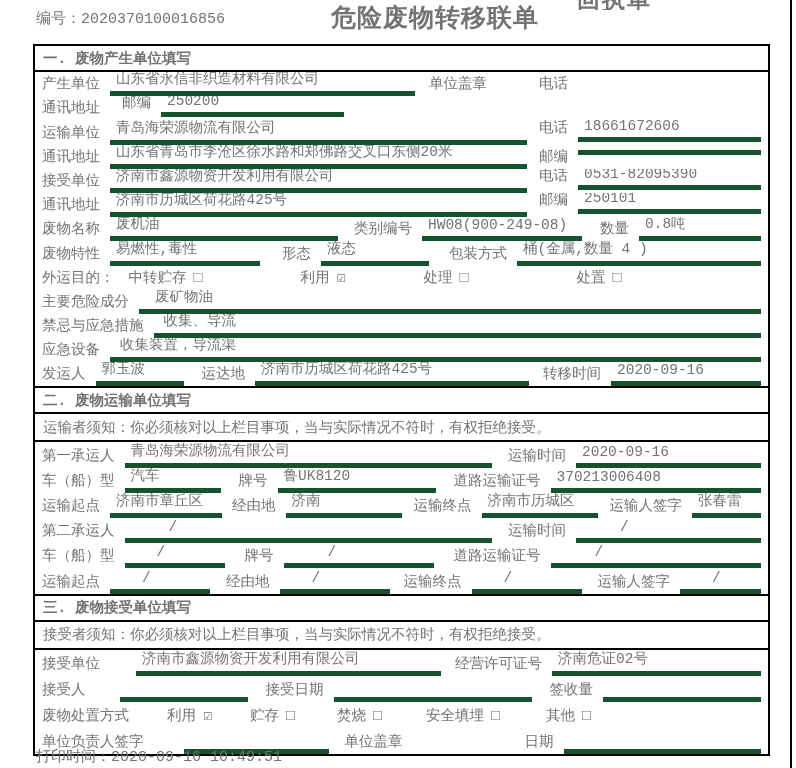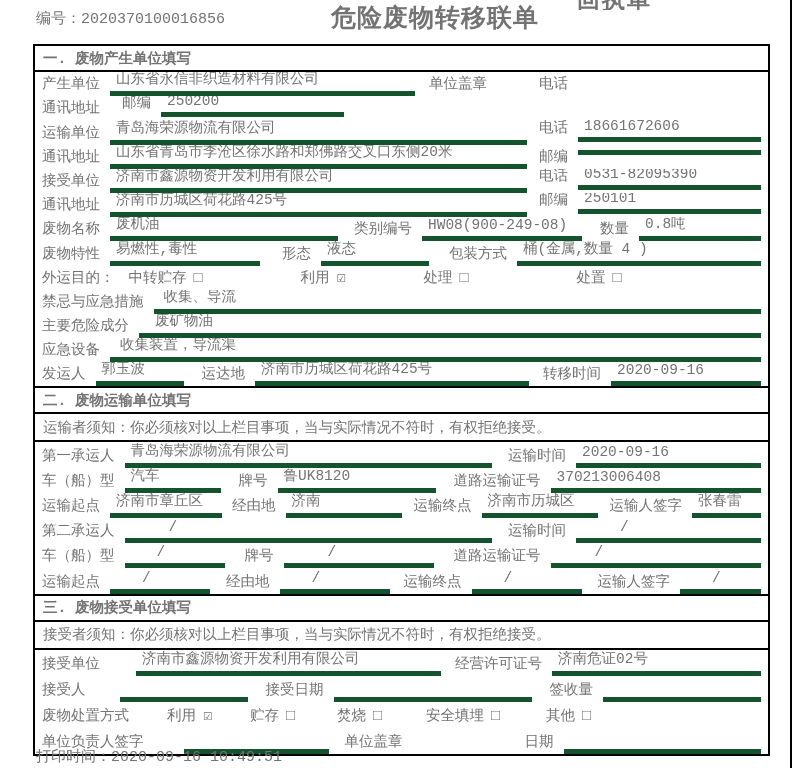--- a/index.html
+++ b/index.html
@@ -161,27 +161,27 @@
         <span>处理</span>
         <span class="box">□</span>
       </span>
       <span class="opt" style="margin-left:108px">
         <span>处置</span>
         <span class="box">□</span>
       </span>
     </div>
 
     <div class="row s1r">
+      <span class="lbl">主要危险成分</span>
+      <span class="u grow" style="padding-left:16px">废矿物油</span>
+    </div>
+
+    <div class="row s1r">
       <span class="lbl">禁忌与应急措施</span>
       <span class="u grow" style="padding-left:10px">收集、导流</span>
-    </div>
-
-    <div class="row s1r">
-      <span class="lbl">主要危险成分</span>
-      <span class="u grow" style="padding-left:16px">废矿物油</span>
     </div>
 
     <div class="row s1r">
       <span class="lbl">应急设备</span>
       <span class="u grow" style="padding-left:10px">收集装置，导流渠</span>
     </div>
 
     <div class="row s1r">
       <span class="lbl">发运人</span>
       <span class="u" style="width:88px">郭玉波</span>

